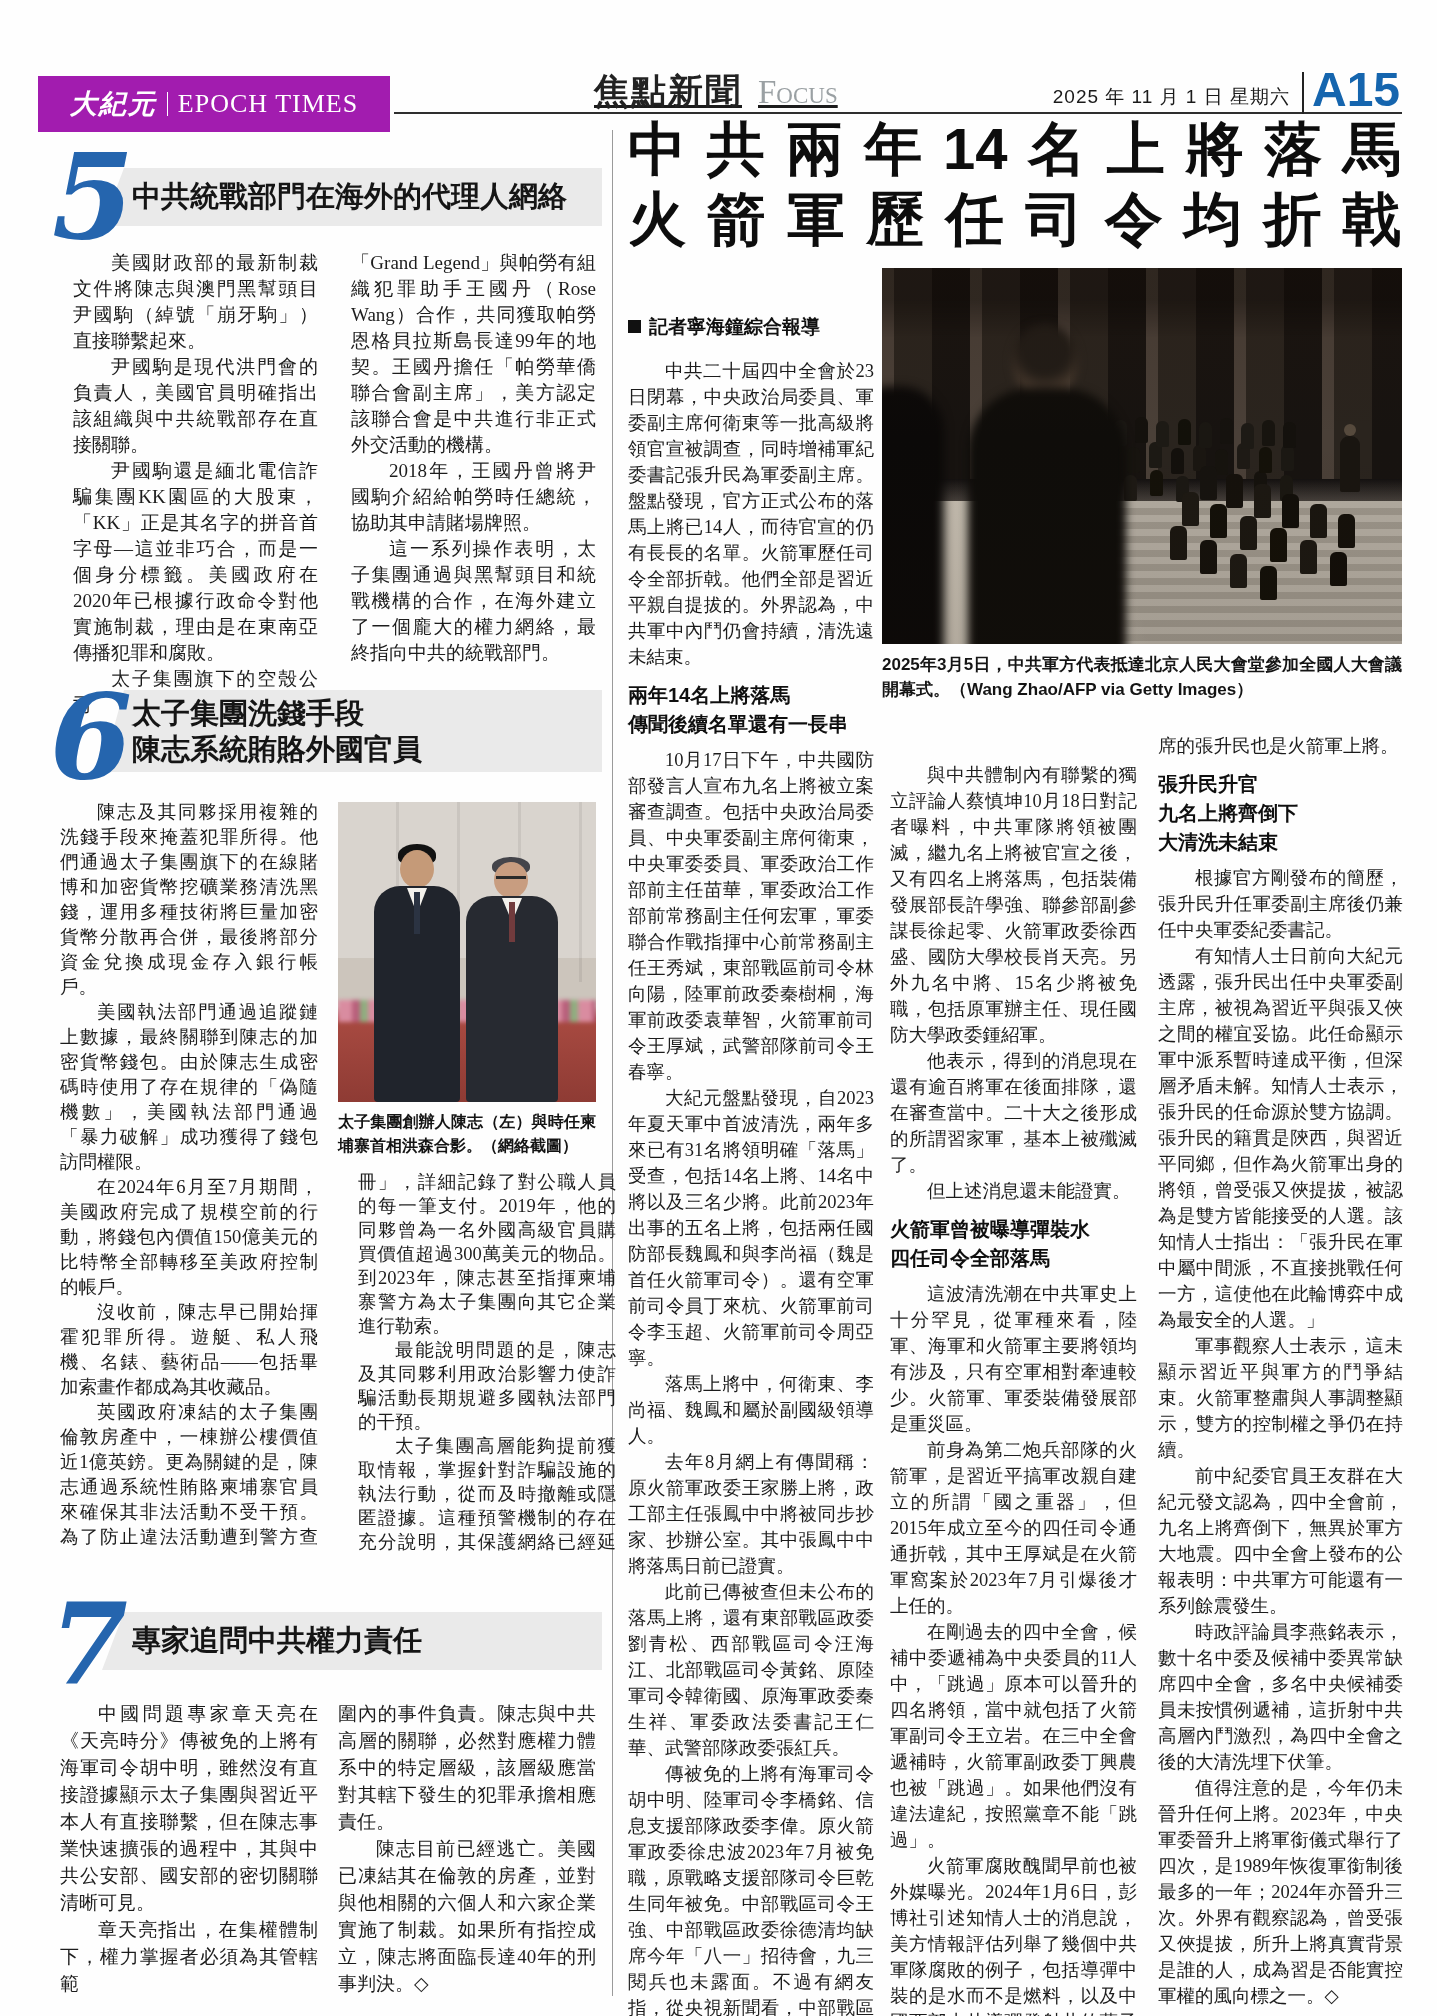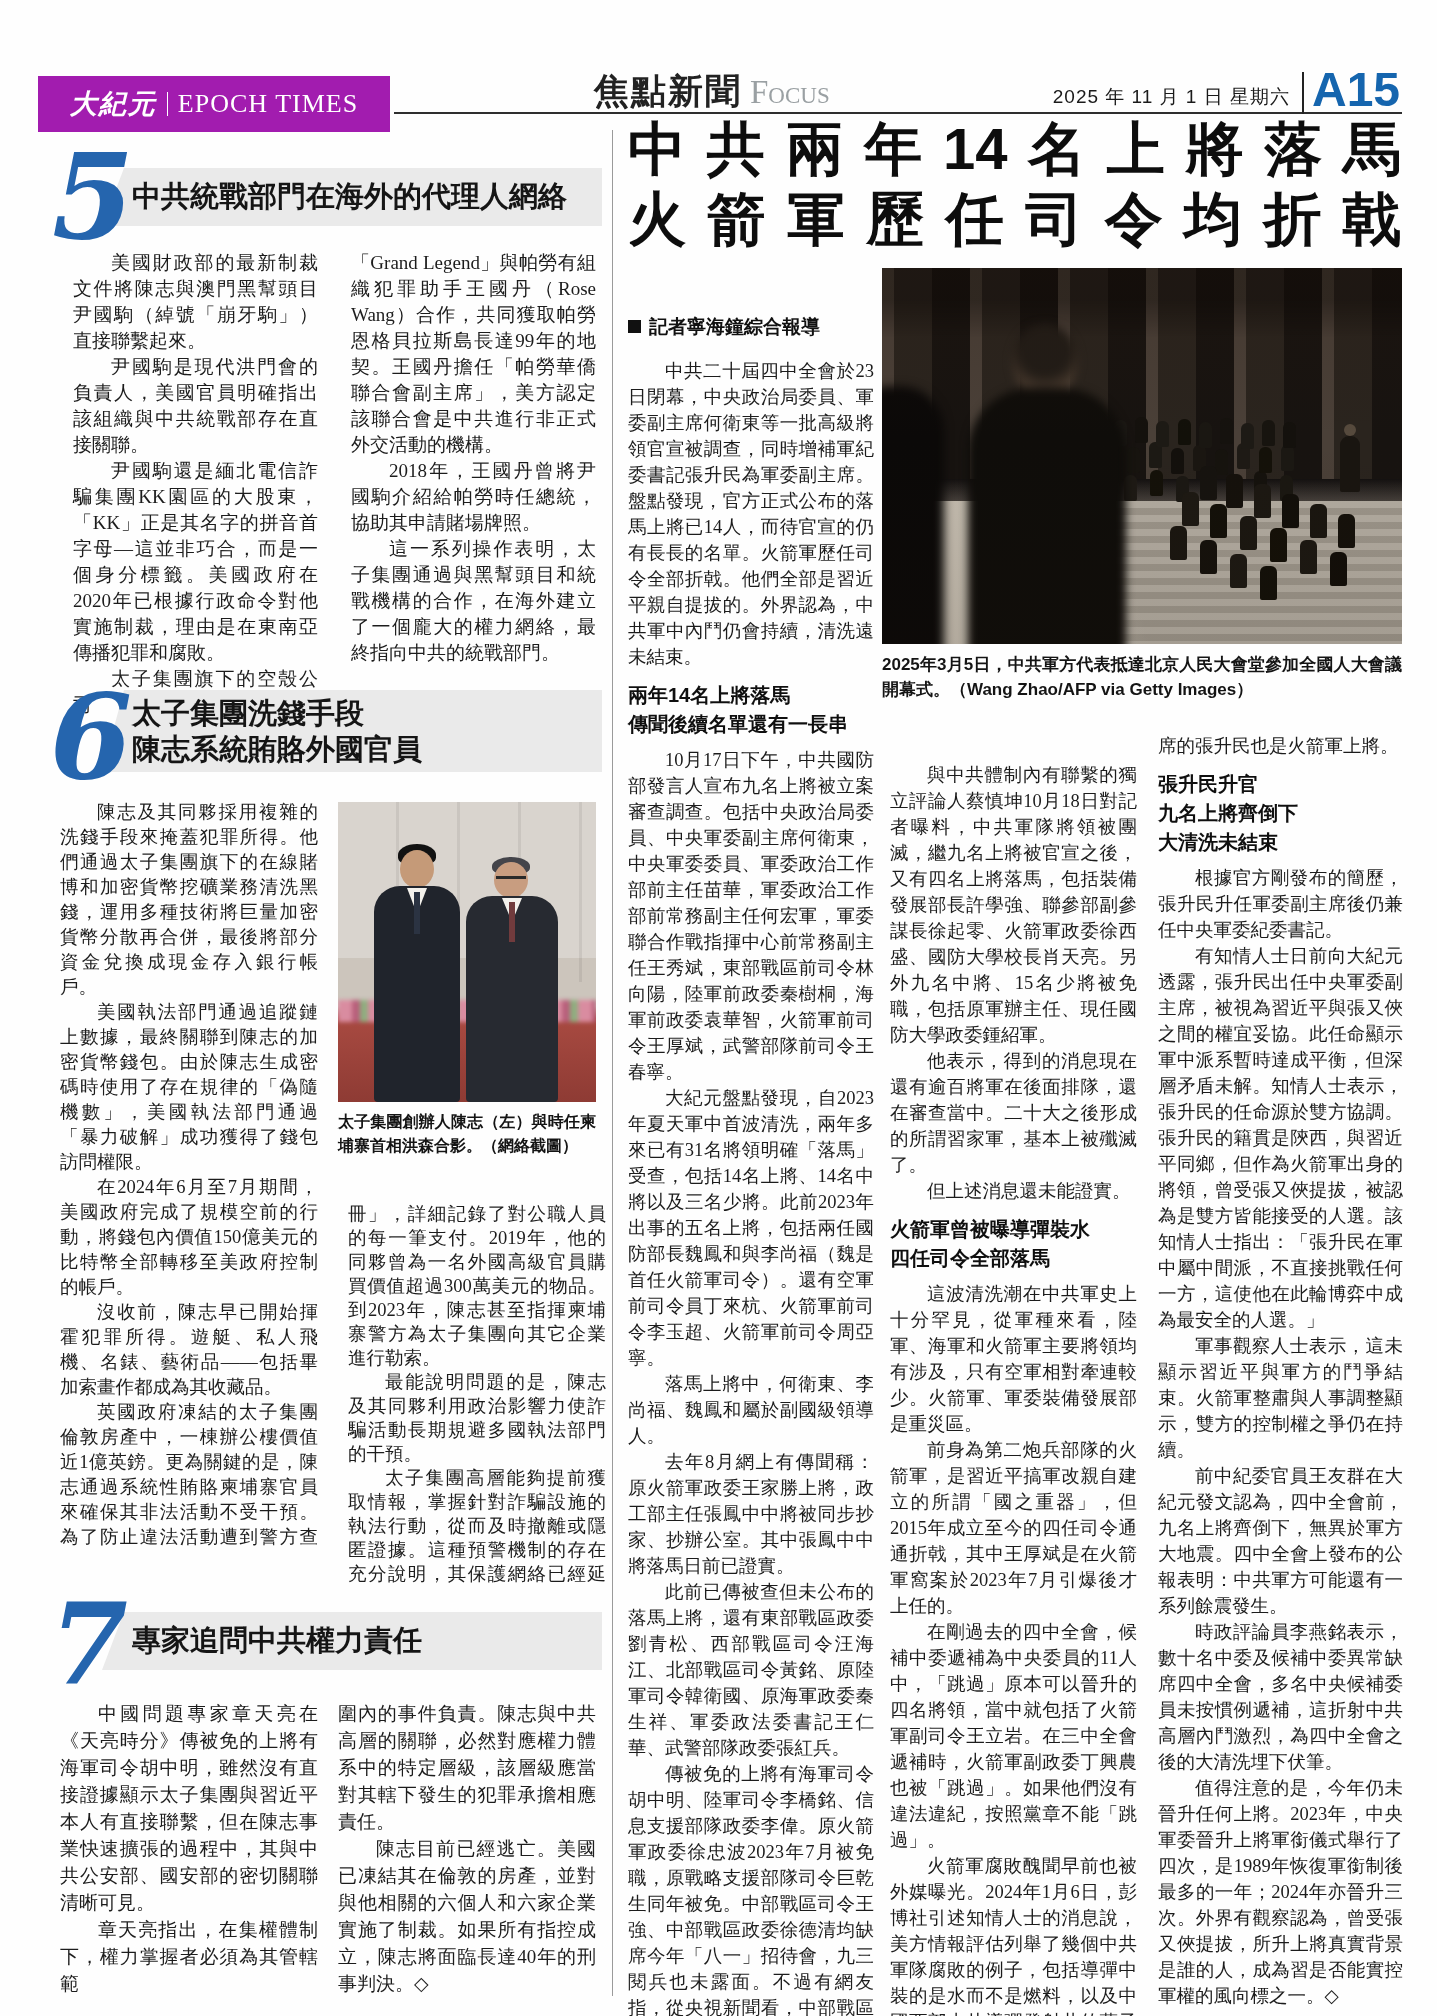--- a/index.html
+++ b/index.html
@@ -6,21 +6,21 @@
   .page{position:relative;width:1437px;height:2016px;margin:0 auto;background:#fefefe;
         font-family:"Liberation Serif","DejaVu Serif",serif;color:#1c1c1c;overflow:hidden;}
   .abs{position:absolute;}
 
   
   .logo-box{left:38px;top:76px;width:352px;height:56px;background:#a21caf;color:#fff;
             display:flex;align-items:center;justify-content:center;gap:10px;}
   .logo-cn{font-family:"DejaVu Serif",serif;font-weight:700;font-style:italic;font-size:27px;letter-spacing:2px;}
   .logo-div{width:1px;height:24px;background:#fff;}
   .logo-en{font-family:"Liberation Serif",serif;font-size:26px;letter-spacing:1px;}
-  .section-label{left:594px;top:68px;display:flex;align-items:baseline;gap:8px;}
+  .section-label{left:594px;top:68px;display:flex;align-items:baseline;gap:16px;text-decoration:underline;}
   .section-cn{font-family:"Liberation Sans",sans-serif;font-weight:700;font-size:35px;color:#222;letter-spacing:2px;}
   .section-en{font-family:"Liberation Serif",serif;font-variant:small-caps;font-size:33px;color:#9aa0a3;}
   .header-rule{left:394px;top:112px;width:1008px;height:2px;background:#2e2e2e;}
   .date{left:1030px;top:84px;width:260px;text-align:right;font-family:"Liberation Sans",sans-serif;
         font-size:19px;color:#1a1a1a;letter-spacing:1px;}
   .pagenum-bar{left:1302px;top:72px;width:2px;height:42px;background:#222;}
   .pagenum{left:1312px;top:62px;font-family:"Liberation Sans",sans-serif;font-weight:900;font-size:48px;color:#1565ae;}
 
   
   .headline{left:628px;top:114px;width:773px;font-family:"Liberation Sans",sans-serif;font-weight:900;
@@ -54,21 +54,21 @@
   .s5-col1{left:60px;top:250px;width:258px;}
   .s5-col2{left:338px;top:250px;width:258px;}
   .s5-col1 .para,.s5-col2 .para{font-size:19px;line-height:26px;margin-left:13px;}
 
   .s6-num{left:50px;top:678px;font-size:118px;}
   .s6-bar{left:98px;top:690px;width:504px;height:82px;display:flex;flex-direction:column;justify-content:center;
           padding-left:34px;box-sizing:border-box;}
   .s6-bar .sectitle{line-height:36px;}
   .s6-col1{left:60px;top:800px;width:258px;height:752px;overflow:hidden;}
   .s6-col1 .para{font-size:18.5px;line-height:25px;}
-  .s6-col2-text{left:348px;top:1170px;width:258px;height:386px;overflow:hidden;margin-top:32px;}
+  .s6-col2-text{left:358px;top:1170px;width:258px;height:386px;overflow:hidden;}
   .s6-col2-text .para{font-size:18.5px;line-height:24px;}
   .caption-s6{left:338px;top:1110px;width:258px;font-size:16px;line-height:24px;text-align:justify;}
 
   .s7-num{left:50px;top:1588px;font-size:112px;}
   .s7-bar{left:98px;top:1612px;width:504px;height:58px;display:flex;align-items:center;padding-left:34px;box-sizing:border-box;}
   .s7-col1{left:60px;top:1700px;width:258px;}
   .s7-col2{left:338px;top:1700px;width:258px;}
   .s7-col1 .para,.s7-col2 .para{font-size:19px;line-height:27px;}
 
   

